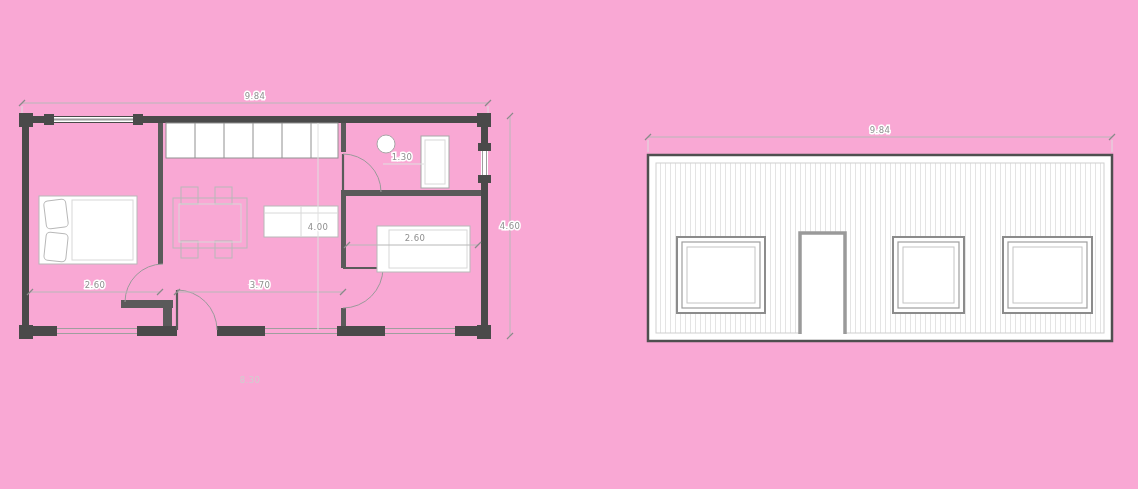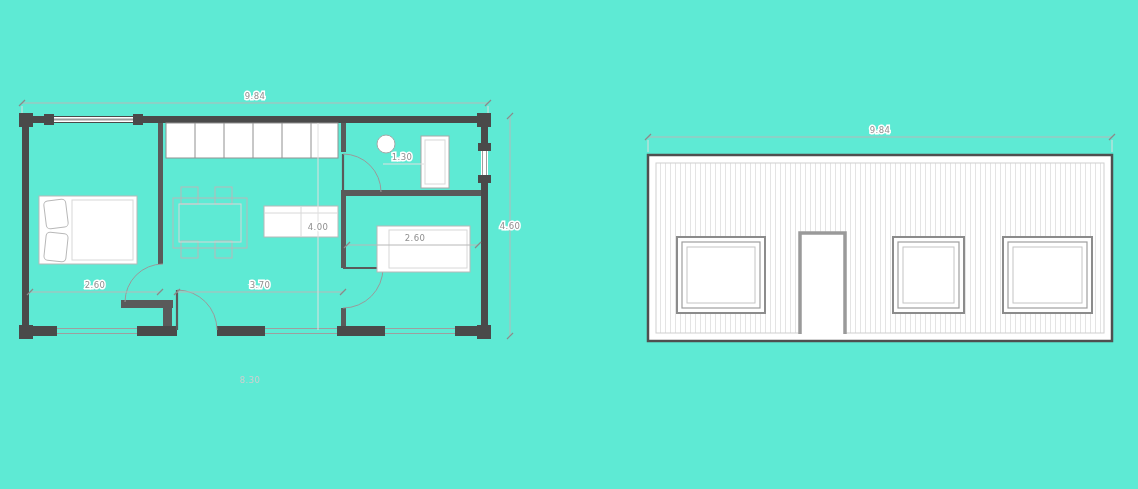--- a/index.html
+++ b/index.html
@@ -1,16 +1,16 @@
 <!DOCTYPE html>
 <html><head>
 <meta charset="utf-8">
 <style>
   html,body{margin:0;padding:0;background:#ffffff;}
-  .canvas{position:relative;width:1138px;height:489px;background:#5eead4;overflow:hidden;
+  .canvas{position:relative;width:1138px;height:489px;background:#f9a8d4;overflow:hidden;
           font-family:"DejaVu Sans", sans-serif;text-align:right;}
   svg{position:absolute;left:0;top:0;}
   .dim-text{font:8.5px "DejaVu Sans", sans-serif;fill:#8f8f8f;letter-spacing:.4px;text-anchor:middle;
             paint-order:stroke;stroke:#ffffff;stroke-width:3px;}
   .dim-text-faint{font:8.5px "DejaVu Sans", sans-serif;fill:#cfcfcf;letter-spacing:.4px;text-anchor:middle;}
   .dim-line{stroke:#b8b8b8;stroke-width:1;}
   .dim-line-faint{stroke:#e0e0e0;stroke-width:1;}
   .dim-tick{stroke:#8a8a8a;stroke-width:1.2;}
   .ext-line{stroke:#dddddd;stroke-width:1;}
   .wall{fill:#4a4a4a;}

